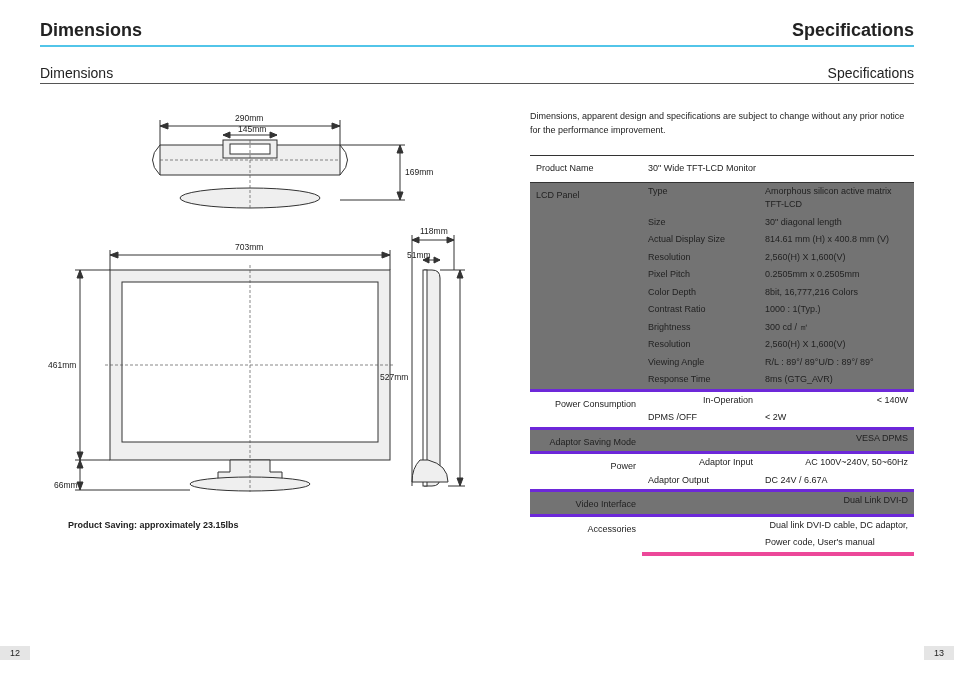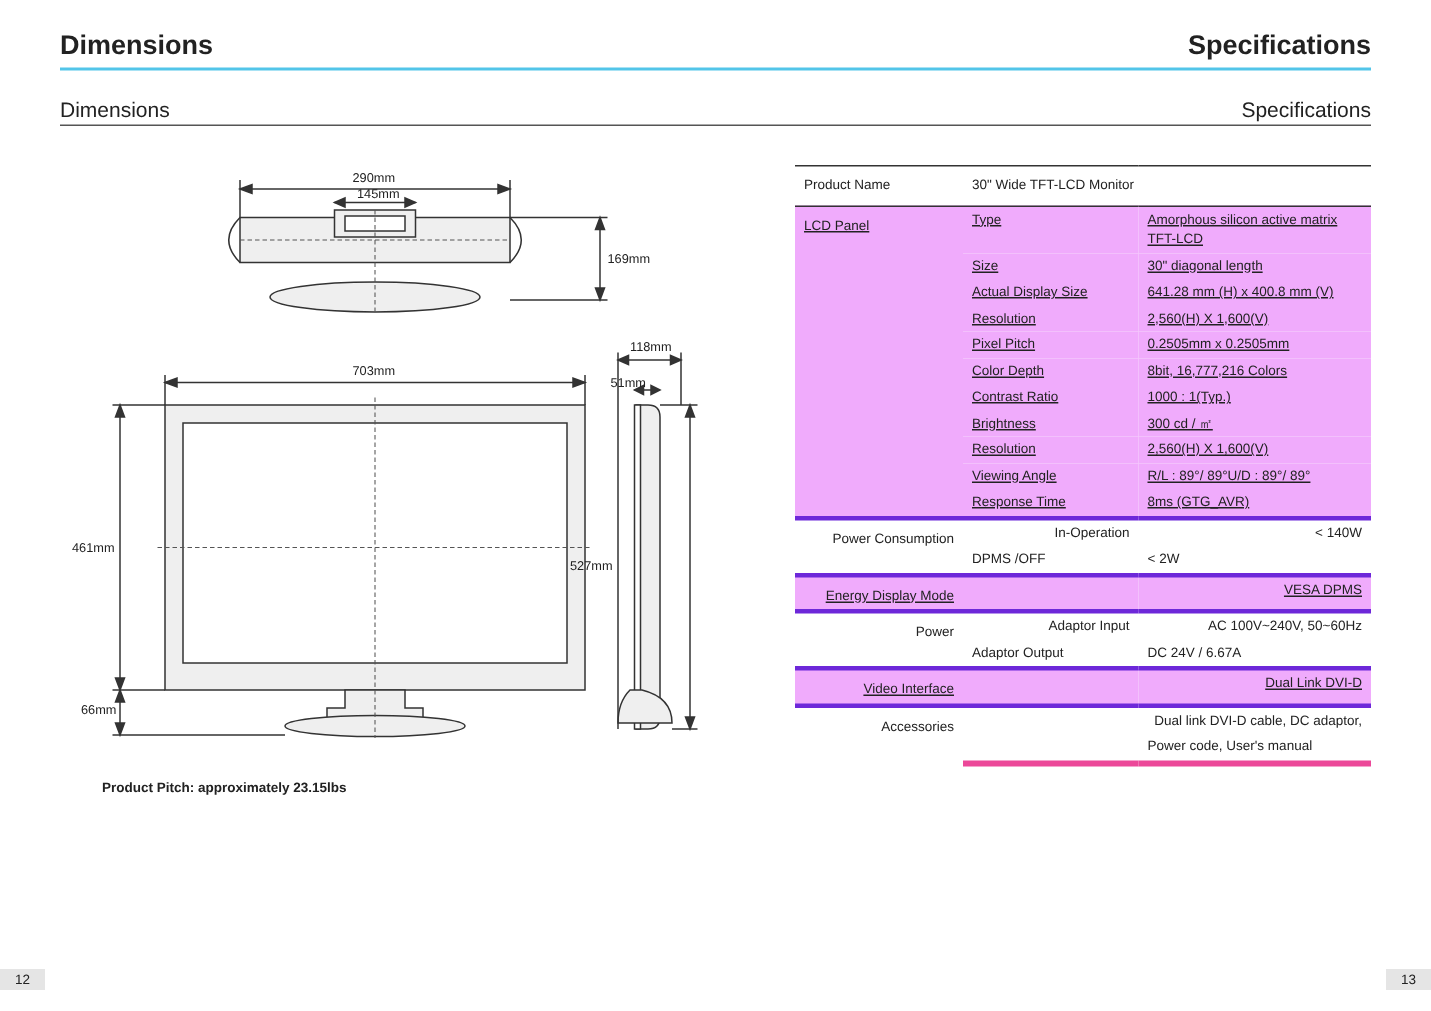--- a/index.html
+++ b/index.html
@@ -60,21 +60,21 @@
   .spec-table td {
     padding: 2px 6px;
     line-height: 1.5;
     vertical-align: top;
   }
   .spec-table .pname-row td { border-top: 1px solid #333; border-bottom: 1px solid #333; padding:6px;}
   .spec-table .pname-lbl { width: 100px; }
   .spec-table .cat { width: 100px; padding-top:6px; }
   .spec-table .attr { width: 105px; }
   .spec-table .val { }
-  .spec-table .shade { background: #f0abfc; text-decoration: underline; }
+  .spec-table .shade { background: #737373; }
   .spec-table .sep td { border-top: 3px solid #6d28d9; text-align: right; }
   .spec-table tbody tr:last-child td { border-bottom: 4px solid #ec4899; }
 
   .weight { font-size: 9px; font-weight: 700; position: absolute; left: 28px; bottom: 0px; }
 
   .page-num {
     position: absolute;
     bottom: 14px;
     font-size: 9px;
     background: #e5e5e5;
@@ -199,45 +199,47 @@
       </svg>
 
       <span class="dim" style="left:195px; top:3px;">290mm</span>
       <span class="dim" style="left:198px; top:14px;">145mm</span>
       <span class="dim" style="left:365px; top:57px;">169mm</span>
       <span class="dim" style="left:195px; top:132px;">703mm</span>
       <span class="dim" style="left:380px; top:116px;">118mm</span>
       <span class="dim" style="left:367px; top:140px;">51mm</span>
       <span class="dim" style="left:8px;   top:250px;">461mm</span>
       <span class="dim" style="left:340px; top:262px;">527mm</span>
-      <span class="dim" style="left:14px;  top:358px;">66mm</span>
-
-      <div class="weight">Product Pitch: approximately 23.15lbs</div>
+      <span class="dim" style="left:14px;  top:370px;">66mm</span>
+
+      <div class="weight">Product Saving: approximately 23.15lbs</div>
     </div>
 
     <div class="right">
+      <div class="disclaimer" style="white-space:pre-line;">Dimensions, apparent design and specifications are subject to change without any prior notice
+for the performance improvement.</div>
 
       <table class="spec-table">
         <tbody id="spec-body">
           <tr class="pname-row">
             <td class="pname-lbl">Product Name</td>
             <td colspan="2">30" Wide TFT-LCD Monitor</td>
           </tr>
         <tr class="shade">
               <td class="cat" rowspan="11">LCD Panel</td>
               <td class="attr">Type</td>
               <td class="val">Amorphous silicon active matrix TFT-LCD</td>
             </tr>
             <tr class="shade">
               <td class="attr">Size</td>
               <td class="val">30"  diagonal length</td>
             </tr>
             <tr class="shade">
               <td class="attr">Actual Display Size</td>
-              <td class="val">641.28 mm (H) x 400.8 mm (V)</td>
+              <td class="val">814.61 mm (H) x 400.8 mm (V)</td>
             </tr>
             <tr class="shade">
               <td class="attr">Resolution</td>
               <td class="val">2,560(H) X 1,600(V)</td>
             </tr>
             <tr class="shade">
               <td class="attr">Pixel Pitch</td>
               <td class="val">0.2505mm x 0.2505mm</td>
             </tr>
             <tr class="shade">
@@ -267,21 +269,21 @@
             <tr class="sep">
               <td class="cat" rowspan="2">Power Consumption</td>
               <td class="attr">In-Operation</td>
               <td class="val">&lt; 140W</td>
             </tr>
             <tr>
               <td class="attr">DPMS /OFF</td>
               <td class="val">&lt; 2W</td>
             </tr>
             <tr class="shade sep">
-              <td class="cat" rowspan="1">Energy Display Mode</td>
+              <td class="cat" rowspan="1">Adaptor Saving Mode</td>
               <td class="attr"></td>
               <td class="val">VESA DPMS</td>
             </tr>
             <tr class="sep">
               <td class="cat" rowspan="2">Power</td>
               <td class="attr">Adaptor Input</td>
               <td class="val">AC 100V~240V, 50~60Hz</td>
             </tr>
             <tr>
               <td class="attr">Adaptor Output</td>

